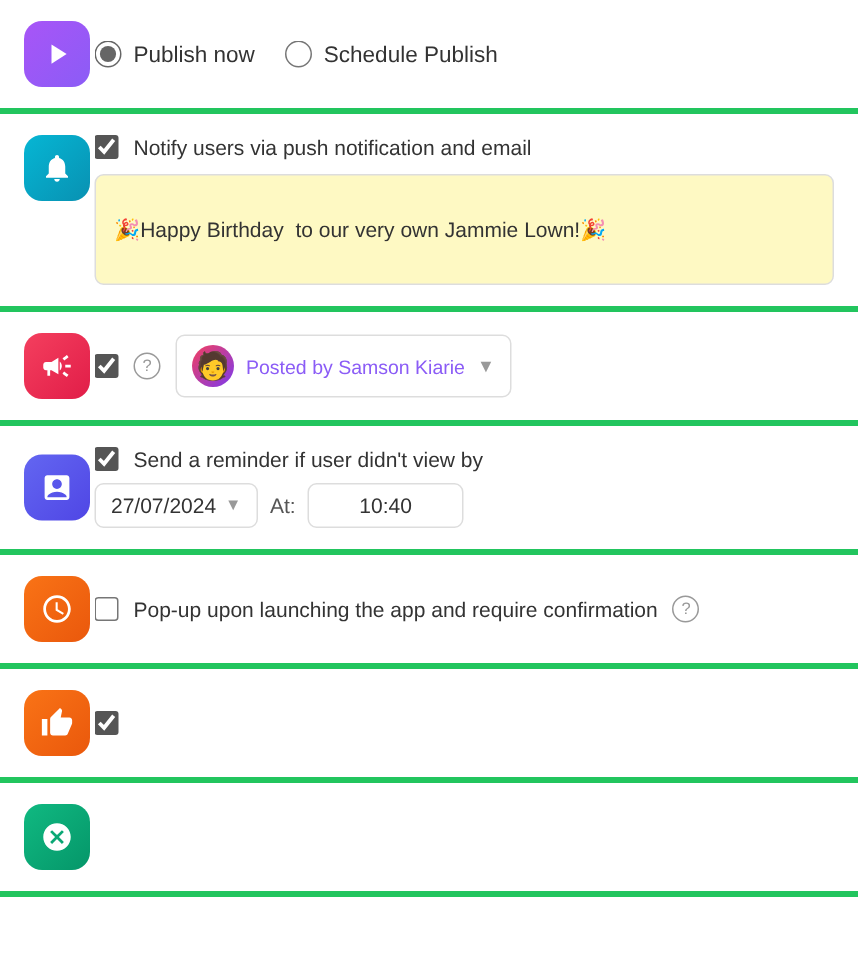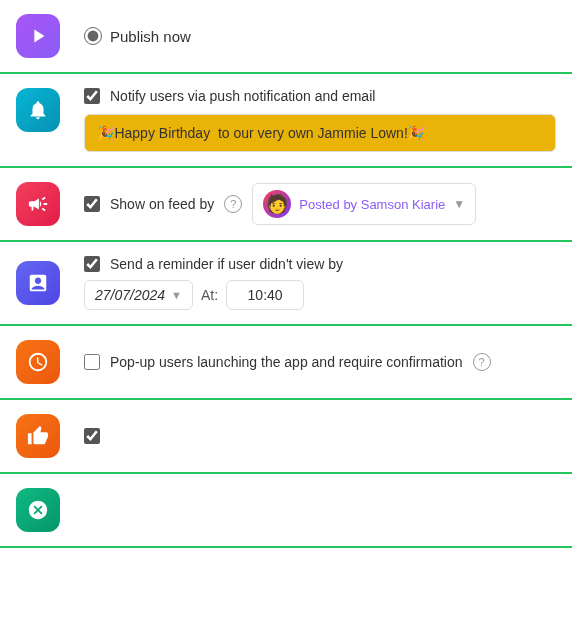--- a/index.html
+++ b/index.html
@@ -9,22 +9,22 @@
       width: 572px;
       min-height: 637px;
       color: #333;
       font-size: 14px;
     }
 
     .section {
       display: flex;
       align-items: center;
       padding: 14px 16px;
-      border-bottom: 2px solid #22c55e;
-      gap: 24px;
+      border-bottom: 4px solid #22c55e;
+      gap: 3px;
     }
 
     .icon-box {
       width: 44px;
       height: 44px;
       border-radius: 12px;
       display: flex;
       align-items: center;
       justify-content: center;
       flex-shrink: 0;
@@ -101,26 +101,26 @@
     }
 
     .checkbox-label {
       font-size: 14px;
       color: #333;
     }
 
     .message-input {
       border: 1px solid #ddd;
       border-radius: 6px;
-      padding: 10px 12px;
+      padding: 28px 12px;
       font-size: 14px;
       color: #333;
       width: 100%;
       outline: none;
-      background: #eab308;
+      background: #fef9c3;
     }
 
     
     .feed-row {
       display: flex;
       align-items: center;
       gap: 10px;
       flex-wrap: wrap;
     }
 
@@ -175,40 +175,39 @@
       display: flex;
       align-items: center;
       gap: 6px;
       border: 1px solid #ddd;
       border-radius: 6px;
       padding: 6px 10px;
       background: #fff;
       cursor: pointer;
       font-size: 14px;
       color: #333;
-      font-style: italic;
     }
 
     .date-arrow {
       color: #999;
       font-size: 11px;
     }
 
     .at-label {
       font-size: 14px;
       color: #555;
     }
 
     .time-input {
       border: 1px solid #ddd;
       border-radius: 6px;
       padding: 6px 4px;
       font-size: 14px;
       color: #333;
-      width: 78px;
+      width: 104px;
       outline: none;
       text-align: center;
     }
 
     .help-icon {
       display: inline-flex;
       align-items: center;
       justify-content: center;
       width: 18px;
       height: 18px;
@@ -227,20 +226,24 @@
   <div class="icon-box icon-play">
     <svg viewBox="0 0 24 24">
       <path d="M8 5v14l11-7z"></path>
     </svg>
   </div>
   <div class="radio-group section-content">
     <label class="radio-option">
       <input type="radio" name="publish" checked="" style="">
       <span class="radio-label">Publish now</span>
     </label>
+    <label class="radio-option">
+      <input type="radio" name="publish" style="">
+      <span class="radio-label">Schedule Publish</span>
+    </label>
   </div>
 </div>
 
 <div class="section" style="align-items: flex-start;">
   <div class="icon-box icon-bell">
     <svg viewBox="0 0 24 24">
       <path d="M12 22c1.1 0 2-.9 2-2h-4c0 1.1.9 2 2 2zm6-6v-5c0-3.07-1.64-5.64-4.5-6.32V4c0-.83-.67-1.5-1.5-1.5s-1.5.67-1.5 1.5v.68C7.63 5.36 6 7.92 6 11v5l-2 2v1h16v-1l-2-2z"></path>
     </svg>
   </div>
   <div class="notification-content">
@@ -254,21 +257,20 @@
 
 <div class="section">
   <div class="icon-box icon-feed">
     <svg viewBox="0 0 24 24">
       <path d="M18 11v2h4v-2h-4zm-2 6.61c.96.71 2.21 1.65 3.2 2.39.4-.53.8-1.07 1.2-1.6-.99-.74-2.24-1.68-3.2-2.4-.4.54-.8 1.08-1.2 1.61zM20.4 5.6c-.4-.53-.8-1.07-1.2-1.6-.99.74-2.24 1.68-3.2 2.4.4.53.8 1.07 1.2 1.6.96-.72 2.21-1.65 3.2-2.4zM4 9c-1.1 0-2 .9-2 2v2c0 1.1.9 2 2 2h1v4h2v-4h1l5 3V6L8 9H4zm11.5 3c0-1.33-.58-2.53-1.5-3.35v6.69c.92-.81 1.5-2.01 1.5-3.34z"></path>
     </svg>
   </div>
   <div class="feed-row section-content">
     <div class="checkbox-row">
       <input type="checkbox" checked="" style="">
-      <span class="checkbox-label">Show on feed by</span>
       <span class="help-icon">?</span>
     </div>
     <div class="dropdown">
       <div class="dropdown-avatar">
         <span style="font-size:18px;">🧑</span>
       </div>
       <span class="dropdown-text">Posted by Samson Kiarie</span>
       <span class="dropdown-arrow">▼</span>
     </div>
   </div>
@@ -297,21 +299,21 @@
 </div>
 
 <div class="section">
   <div class="icon-box icon-popup">
     <svg viewBox="0 0 24 24">
       <path d="M11.99 2C6.47 2 2 6.48 2 12s4.47 10 9.99 10C17.52 22 22 17.52 22 12S17.52 2 11.99 2zM12 20c-4.42 0-8-3.58-8-8s3.58-8 8-8 8 3.58 8 8-3.58 8-8 8zm.5-13H11v6l5.25 3.15.75-1.23-4.5-2.67z"></path>
     </svg>
   </div>
   <div class="checkbox-row section-content">
     <input type="checkbox" style="">
-    <span class="checkbox-label">Pop-up users launching the app and require confirmation</span>
+    <span class="checkbox-label">Pop-up upon launching the app and require confirmation</span>
     <span class="help-icon">?</span>
   </div>
 </div>
 
 <div class="section">
   <div class="icon-box icon-like">
     <svg viewBox="0 0 24 24">
       <path d="M1 21h4V9H1v12zm22-11c0-1.1-.9-2-2-2h-6.31l.95-4.57.03-.32c0-.41-.17-.79-.44-1.06L14.17 1 7.59 7.59C7.22 7.95 7 8.45 7 9v10c0 1.1.9 2 2 2h9c.83 0 1.54-.5 1.84-1.22l3.02-7.05c.09-.23.14-.47.14-.73v-1.91l-.01-.01L23 10z"></path>
     </svg>
   </div>

